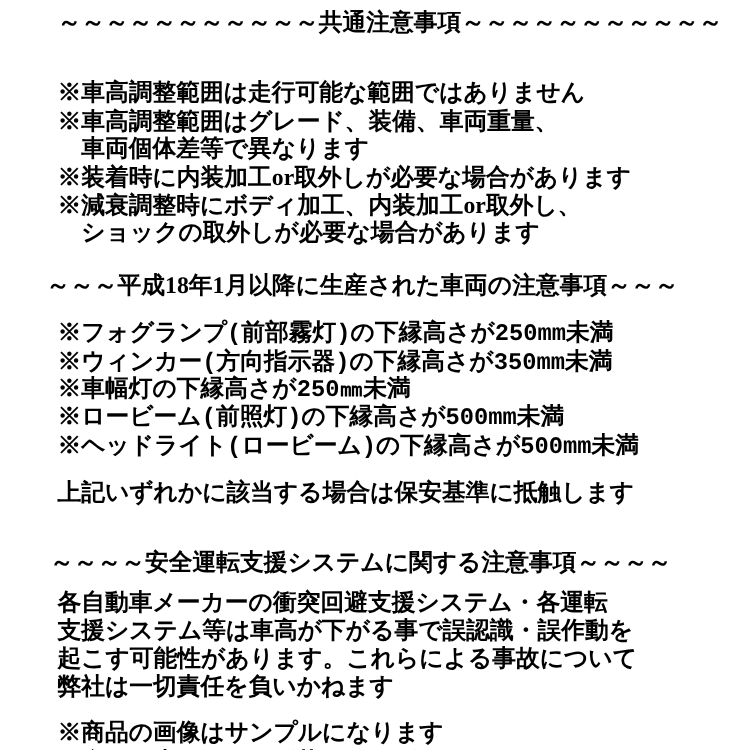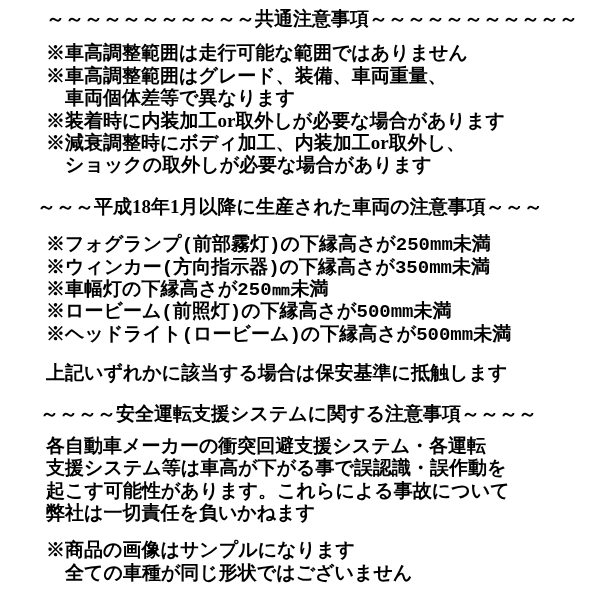--- a/index.html
+++ b/index.html
@@ -18,25 +18,25 @@
     color: #000000;
     font-family: "Liberation Serif", "DejaVu Serif", serif;
     font-weight: bold;
     font-size: 19px;
     line-height: 22.4px;
     letter-spacing: 0;
     white-space: nowrap;
   }
   .line { height: 22.4px; }
   .indent { padding-left: 19px; }
-  .block-common   { margin-top: 12px; }
+  .block-common   { margin-top: 34px; }
   .heading-heisei { margin-top: 19px; margin-left: -9px; }
   .block-heisei   { margin-top: 16px; font-family: Liberation Mono, monospace; }
   .conclusion     { margin-top: 16px; }
-  .heading-safety { margin-top: 19px; margin-left: -6px; }
+  .heading-safety { margin-top: 34px; margin-left: -6px; }
   .block-safety   { margin-top: 9px; }
   .block-sample   { margin-top: 15px; }
 </style>
 </head>
 <body>
 
 <div class="doc">
 
   <div class="line heading-common">～～～～～～～～～～～共通注意事項～～～～～～～～～～～</div>
 

